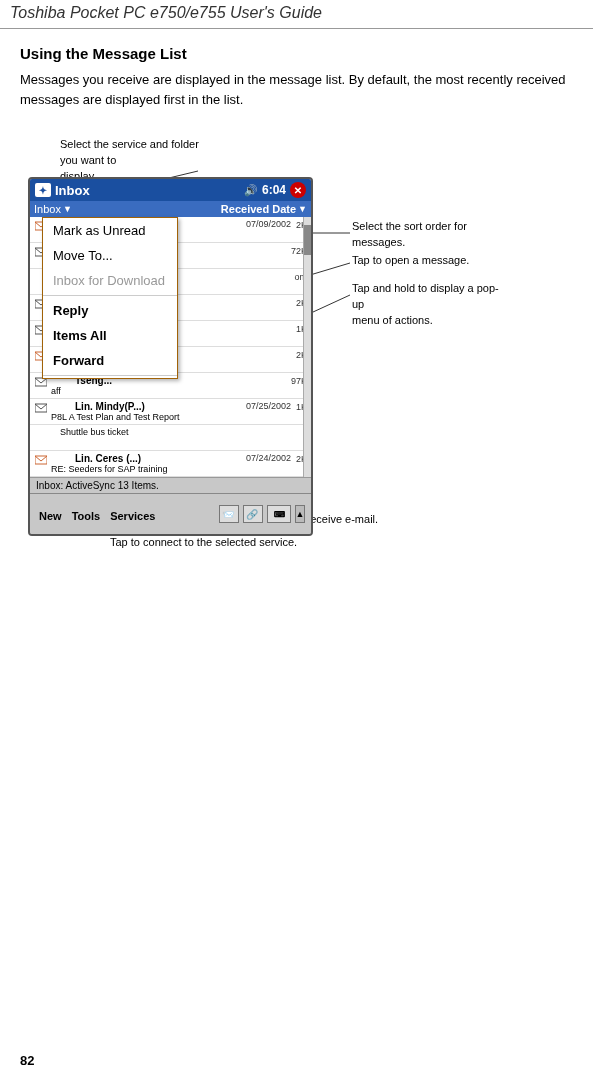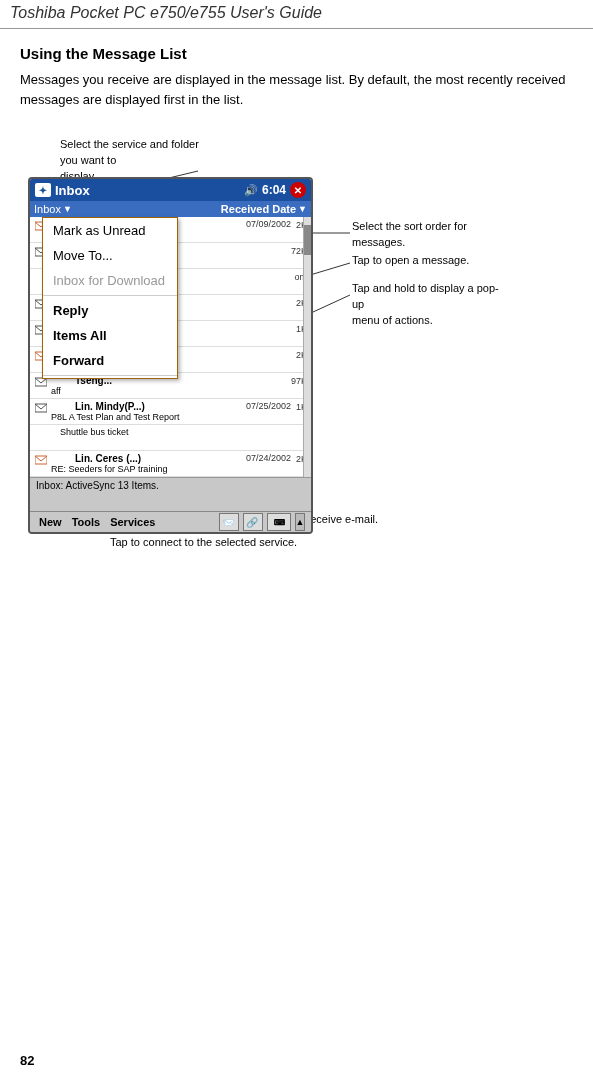--- a/index.html
+++ b/index.html
@@ -171,27 +171,26 @@
       font-size: 10px;
       padding: 2px 6px;
       border-top: 1px solid #999;
       color: #000;
     }
 
     
     .ppc-toolbar {
       background: #c8c8c8;
       display: flex;
-      align-items: center;
-      padding: 1px 6px;
+      align-items: flex-end;
+      padding: 11px 6px;
       font-size: 11px;
       font-weight: bold;
       border-top: 1px solid #888;
       gap: 4px;
-      margin-top: 18px;
     }
     .ppc-toolbar .tool-btn {
       cursor: pointer;
       padding: 1px 3px;
     }
     .ppc-toolbar .toolbar-icons {
       margin-left: auto;
       display: flex; gap: 4px; align-items: center;
     }
     .toolbar-icon-box {

